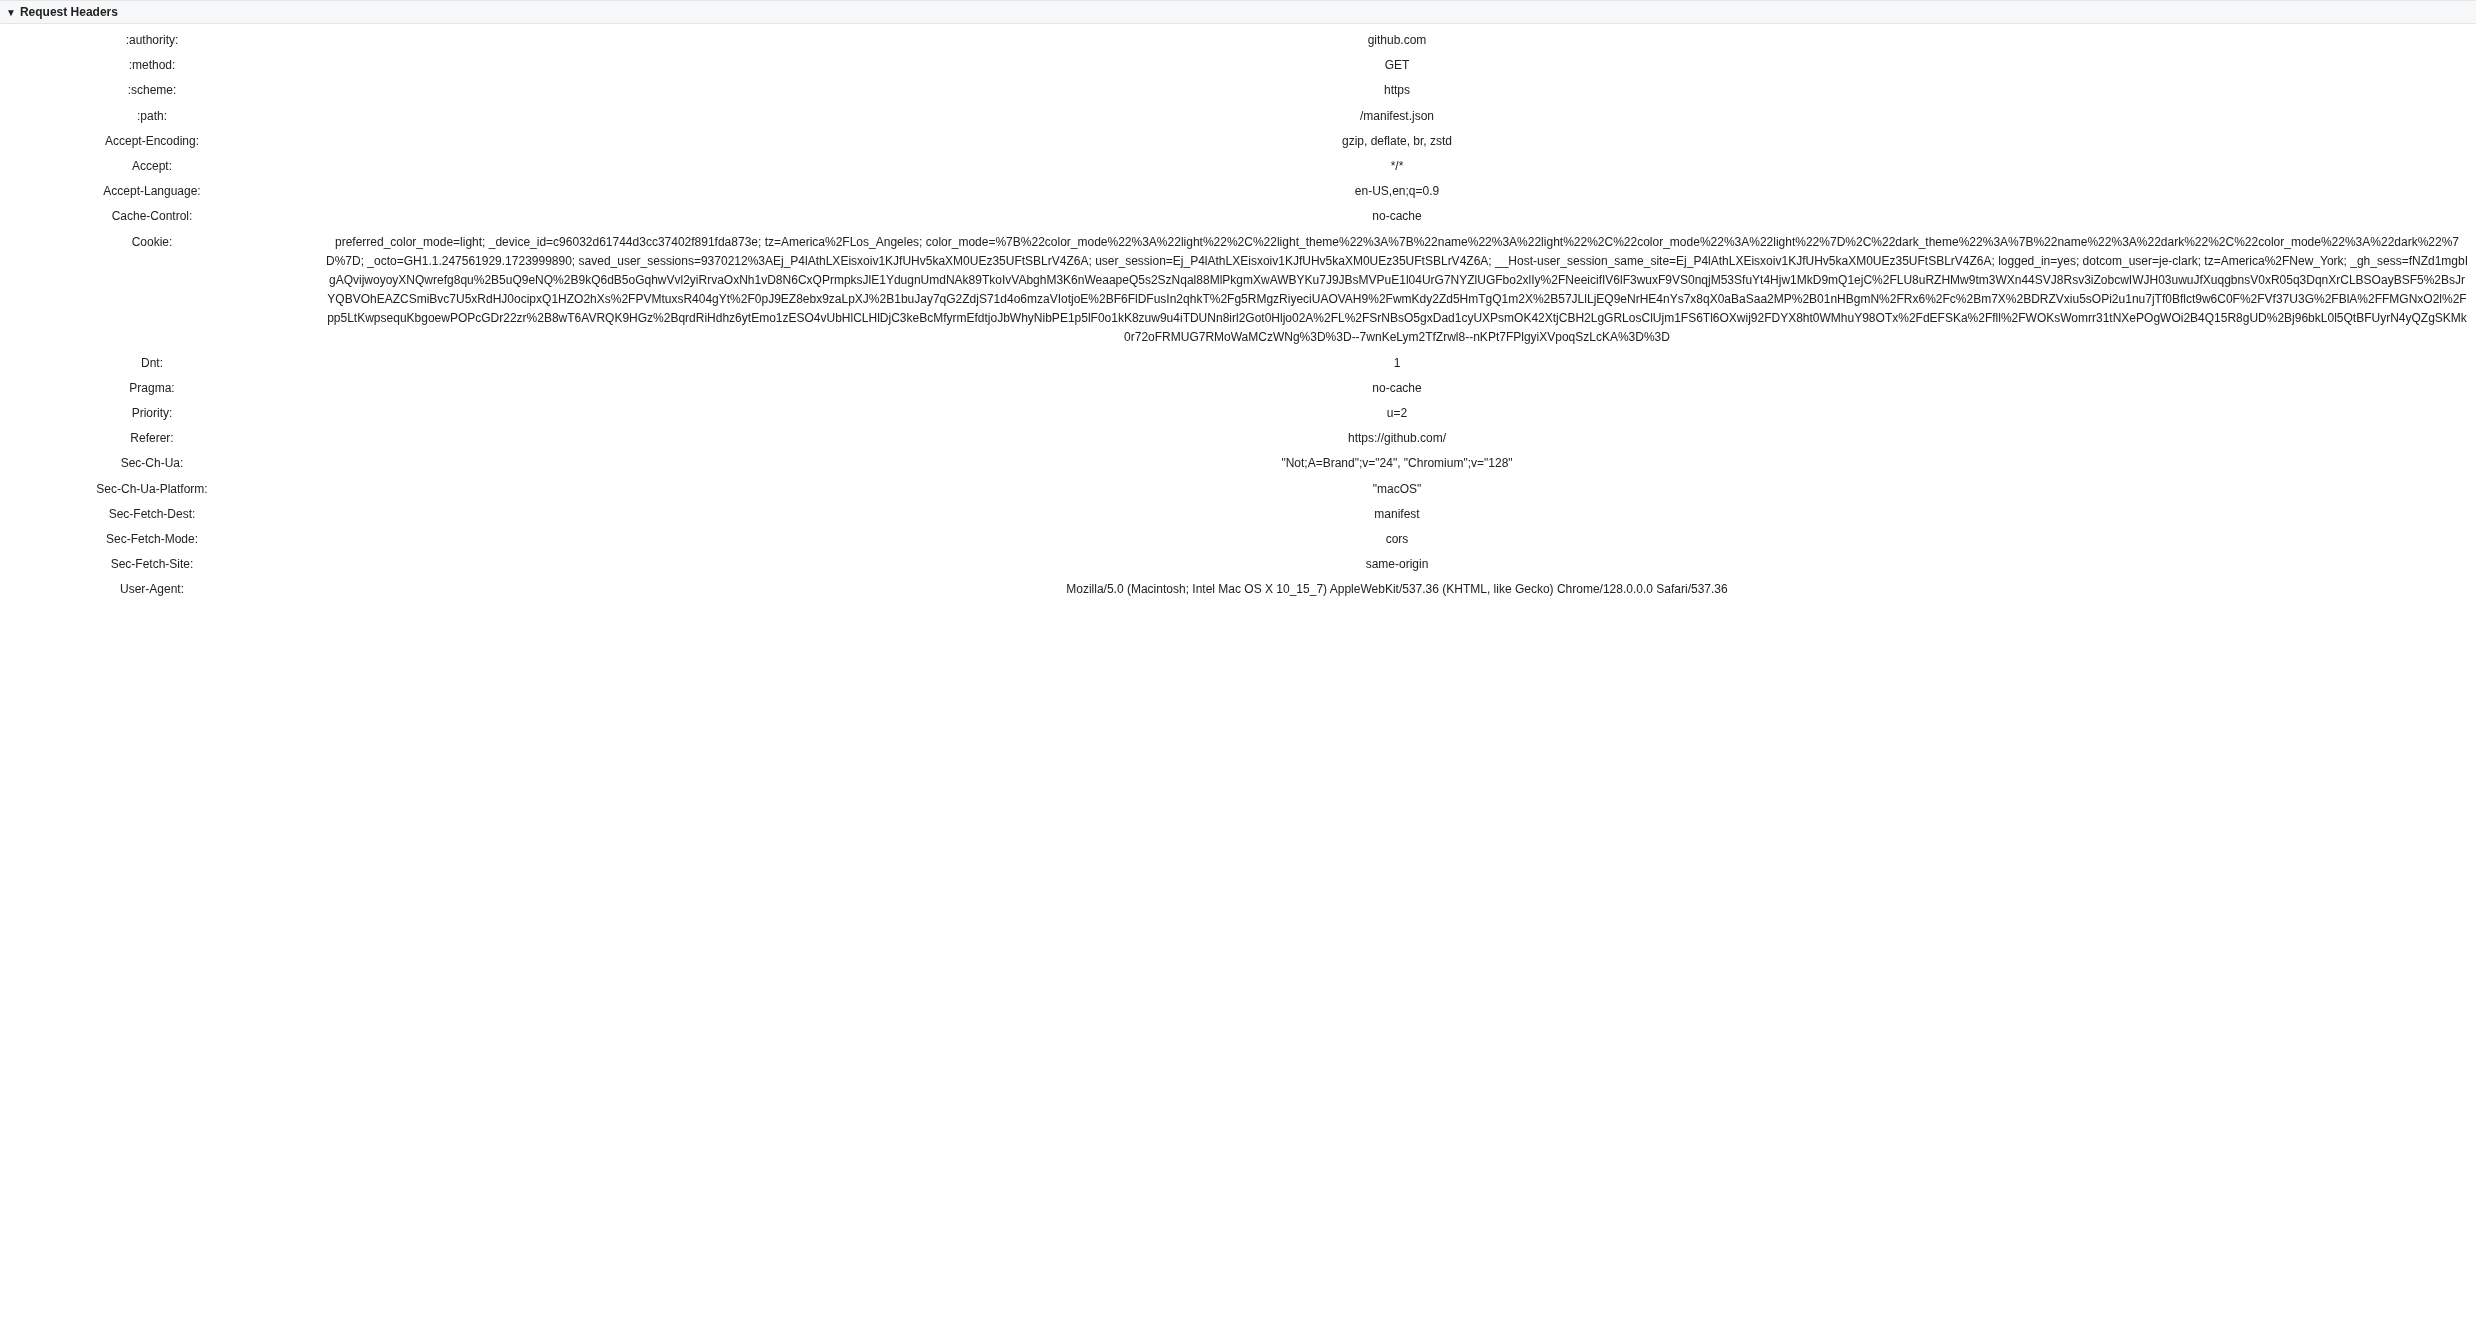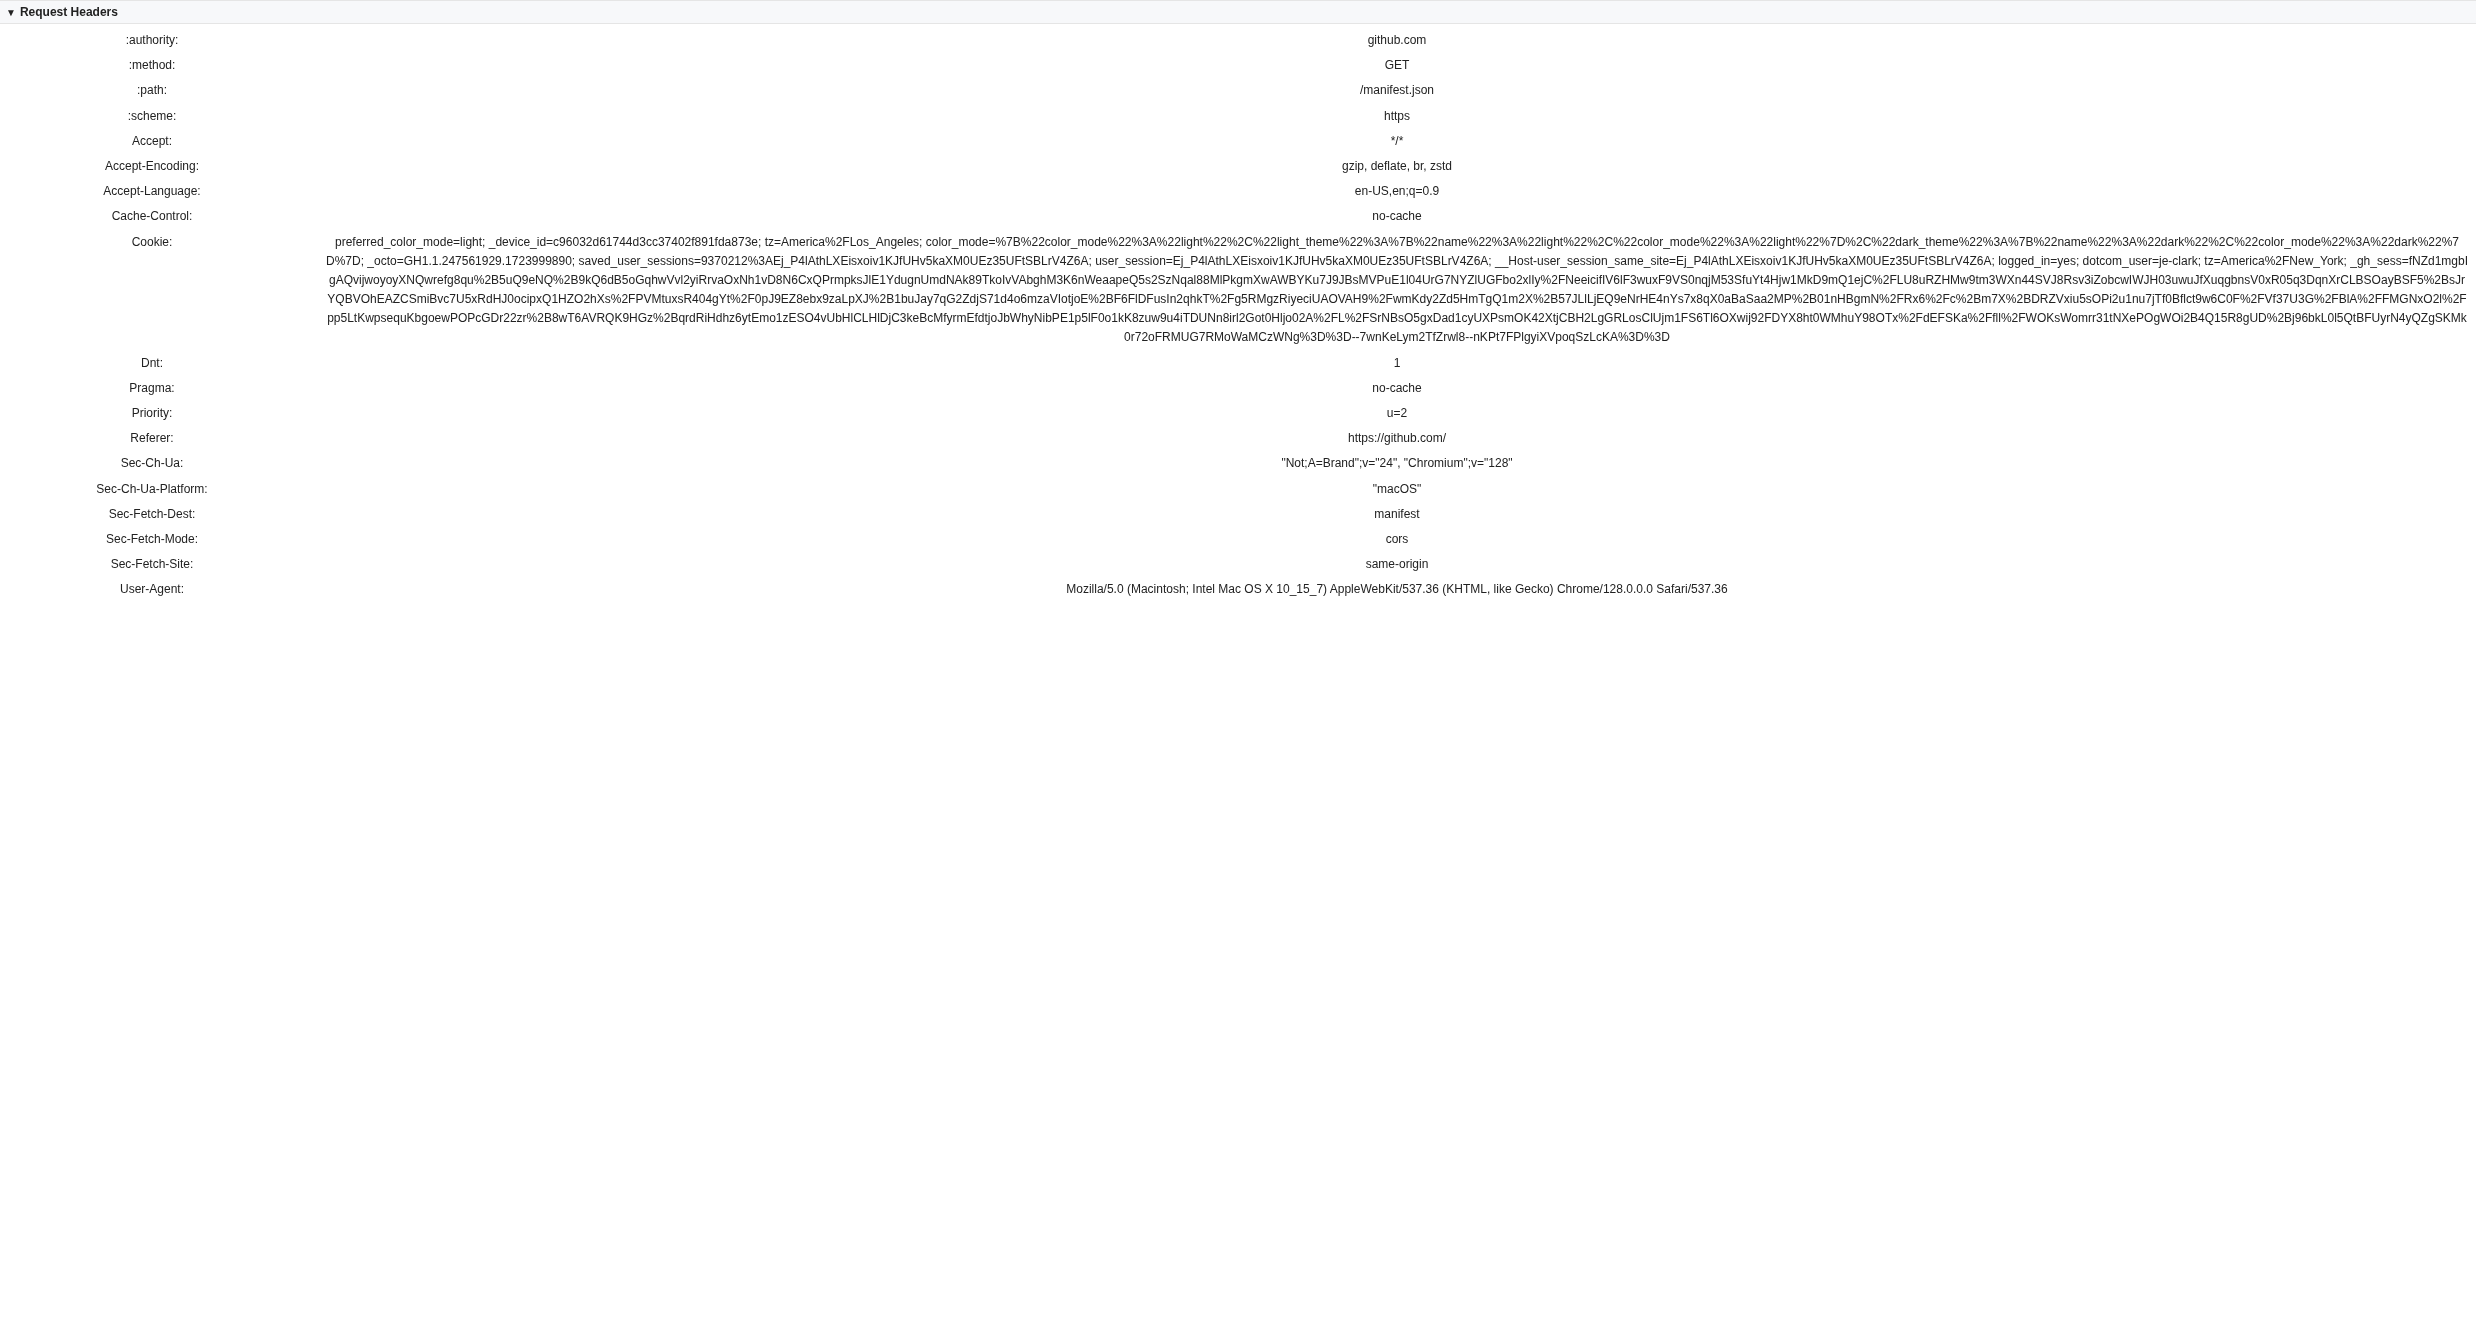--- a/index.html
+++ b/index.html
@@ -60,34 +60,34 @@
 <div class="headers-list" id="headers-list">
     <div class="header-row">
       <div class="header-name">:authority:</div>
       <div class="header-value">github.com</div>
     </div>
     <div class="header-row">
       <div class="header-name">:method:</div>
       <div class="header-value">GET</div>
     </div>
     <div class="header-row">
+      <div class="header-name">:scheme:</div>
+      <div class="header-value">https</div>
+    </div>
+    <div class="header-row">
       <div class="header-name">:path:</div>
       <div class="header-value">/manifest.json</div>
     </div>
     <div class="header-row">
-      <div class="header-name">:scheme:</div>
-      <div class="header-value">https</div>
+      <div class="header-name">Accept-Encoding:</div>
+      <div class="header-value">gzip, deflate, br, zstd</div>
     </div>
     <div class="header-row">
       <div class="header-name">Accept:</div>
       <div class="header-value">*/*</div>
-    </div>
-    <div class="header-row">
-      <div class="header-name">Accept-Encoding:</div>
-      <div class="header-value">gzip, deflate, br, zstd</div>
     </div>
     <div class="header-row">
       <div class="header-name">Accept-Language:</div>
       <div class="header-value">en-US,en;q=0.9</div>
     </div>
     <div class="header-row">
       <div class="header-name">Cache-Control:</div>
       <div class="header-value">no-cache</div>
     </div>
     <div class="header-row">

